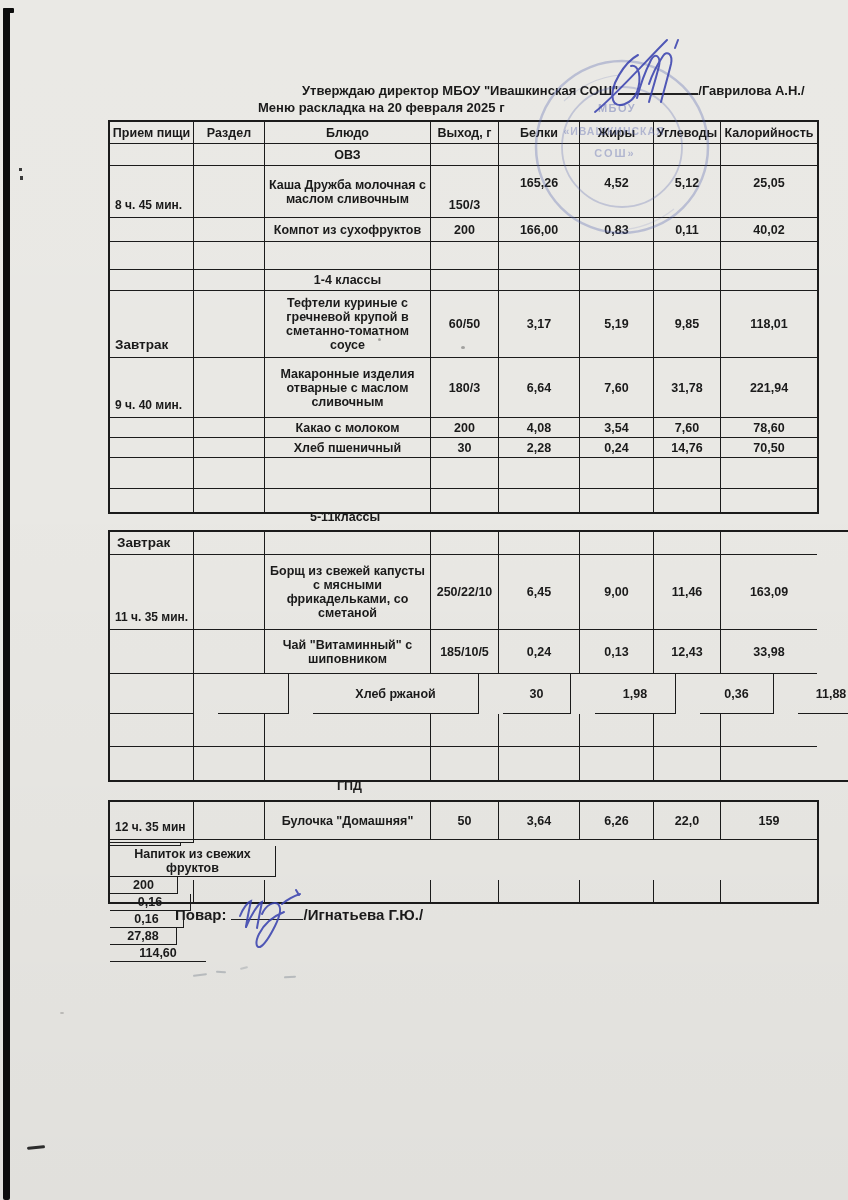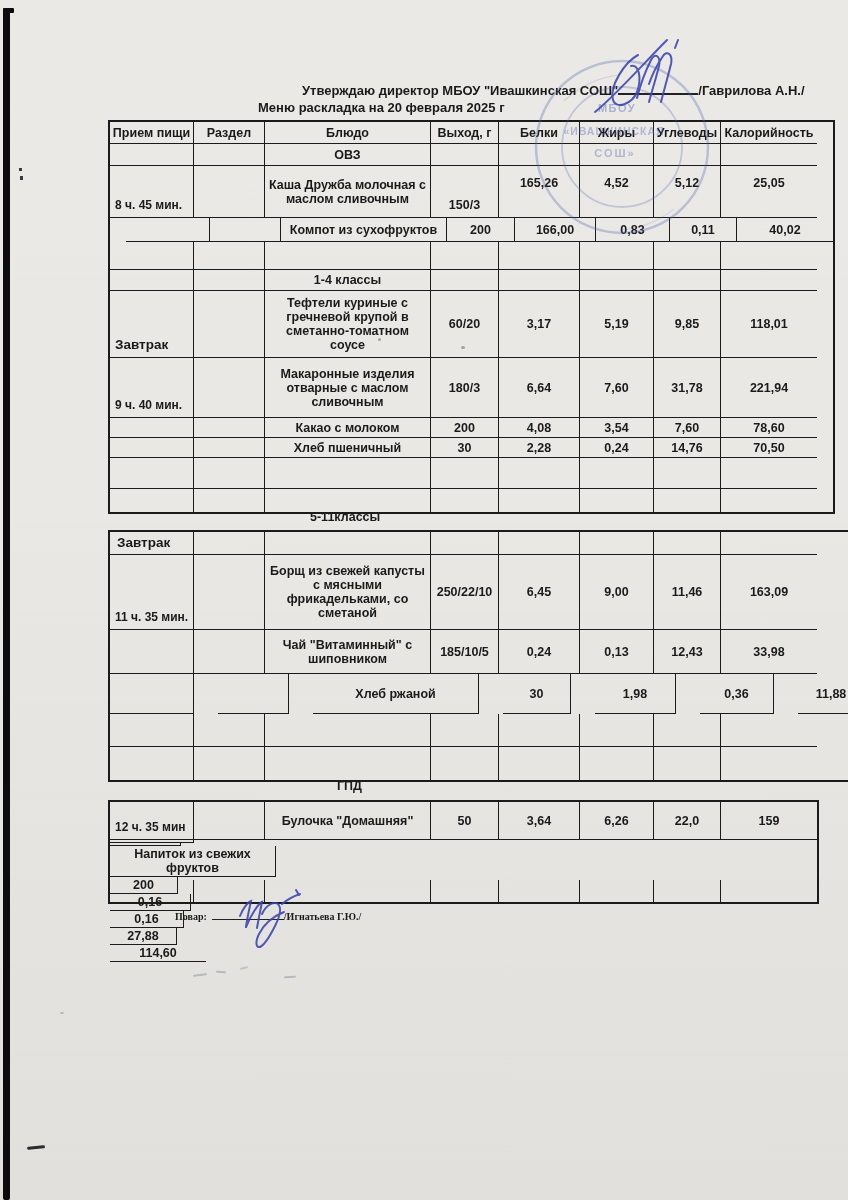--- a/index.html
+++ b/index.html
@@ -45,21 +45,21 @@
   .ml { align-items:center; justify-content:flex-start; text-align:left; padding-left:7px; font-size:13.5px; }
   .b  { align-items:flex-end; padding-bottom:5px; }
   .t  { align-items:flex-start; padding-top:10px; }
   .sec{ font-size:12.5px; }
 
   .mid-label { position:absolute; font-size:12.5px; white-space:nowrap; }
   #label-0 { left:310px; top:510px; }
   #label-1 { left:337px; top:779px; }
 
   
-  .cook { position:absolute; left:175px; top:906px; display:flex; align-items:baseline; font-size:10px; white-space:nowrap;font-family:Liberation Serif, serif; }
+  .cook { position:absolute; left:175px; top:906px; display:flex; align-items:baseline; font-size:15px; white-space:nowrap; }
   .cook-gap { display:inline-block; width:72px; height:13px; border-bottom:1.5px solid #222; margin-left:5px; }
 
   
   .stamp-svg { position:absolute; left:524px; top:49px; pointer-events:none; }
   .sig1-svg { position:absolute; left:585px; top:34px; pointer-events:none; }
   .sig2-svg { position:absolute; left:230px; top:888px; pointer-events:none; }
 </style>
 </head>
 <body>
 
@@ -110,21 +110,21 @@
       <div class="trow" style="height: 52px;">
         <div class="cell c0 bl">8 ч. 45 мин.</div>
         <div class="cell c1"></div>
         <div class="cell c2">Каша Дружба молочная с маслом сливочным</div>
         <div class="cell c3 b">150/3</div>
         <div class="cell c4 t">165,26</div>
         <div class="cell c5 t">4,52</div>
         <div class="cell c6 t">5,12</div>
         <div class="cell c7 t">25,05</div>
       </div>
-      <div class="trow" style="height: 24px; padding-left: 16px;">
+      <div class="trow" style="height: 24px;">
         <div class="cell c0"></div>
         <div class="cell c1"></div>
         <div class="cell c2">Компот из сухофруктов</div>
         <div class="cell c3">200</div>
         <div class="cell c4">166,00</div>
         <div class="cell c5">0,83</div>
         <div class="cell c6">0,11</div>
         <div class="cell c7">40,02</div>
       </div>
       <div class="trow" style="height: 28px;">
@@ -144,21 +144,21 @@
         <div class="cell c3"></div>
         <div class="cell c4"></div>
         <div class="cell c5"></div>
         <div class="cell c6"></div>
         <div class="cell c7"></div>
       </div>
       <div class="trow" style="height: 67px;">
         <div class="cell c0 bl big">Завтрак</div>
         <div class="cell c1"></div>
         <div class="cell c2">Тефтели куриные с гречневой крупой в сметанно-томатном соусе</div>
-        <div class="cell c3">60/20</div>
+        <div class="cell c3">60/50</div>
         <div class="cell c4">3,17</div>
         <div class="cell c5">5,19</div>
         <div class="cell c6">9,85</div>
         <div class="cell c7">118,01</div>
       </div>
       <div class="trow" style="height: 60px;">
         <div class="cell c0 bl">9 ч. 40 мин.</div>
         <div class="cell c1"></div>
         <div class="cell c2">Макаронные изделия отварные с маслом сливочным</div>
         <div class="cell c3">180/3</div>

